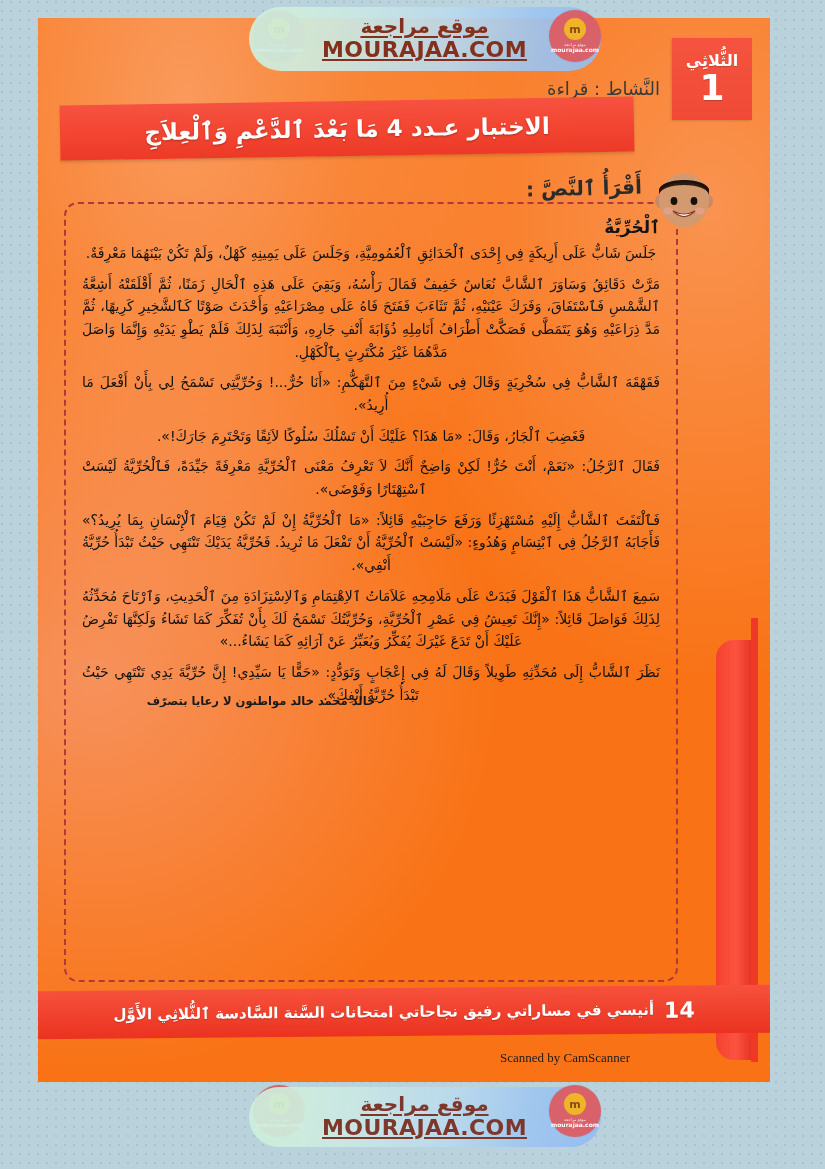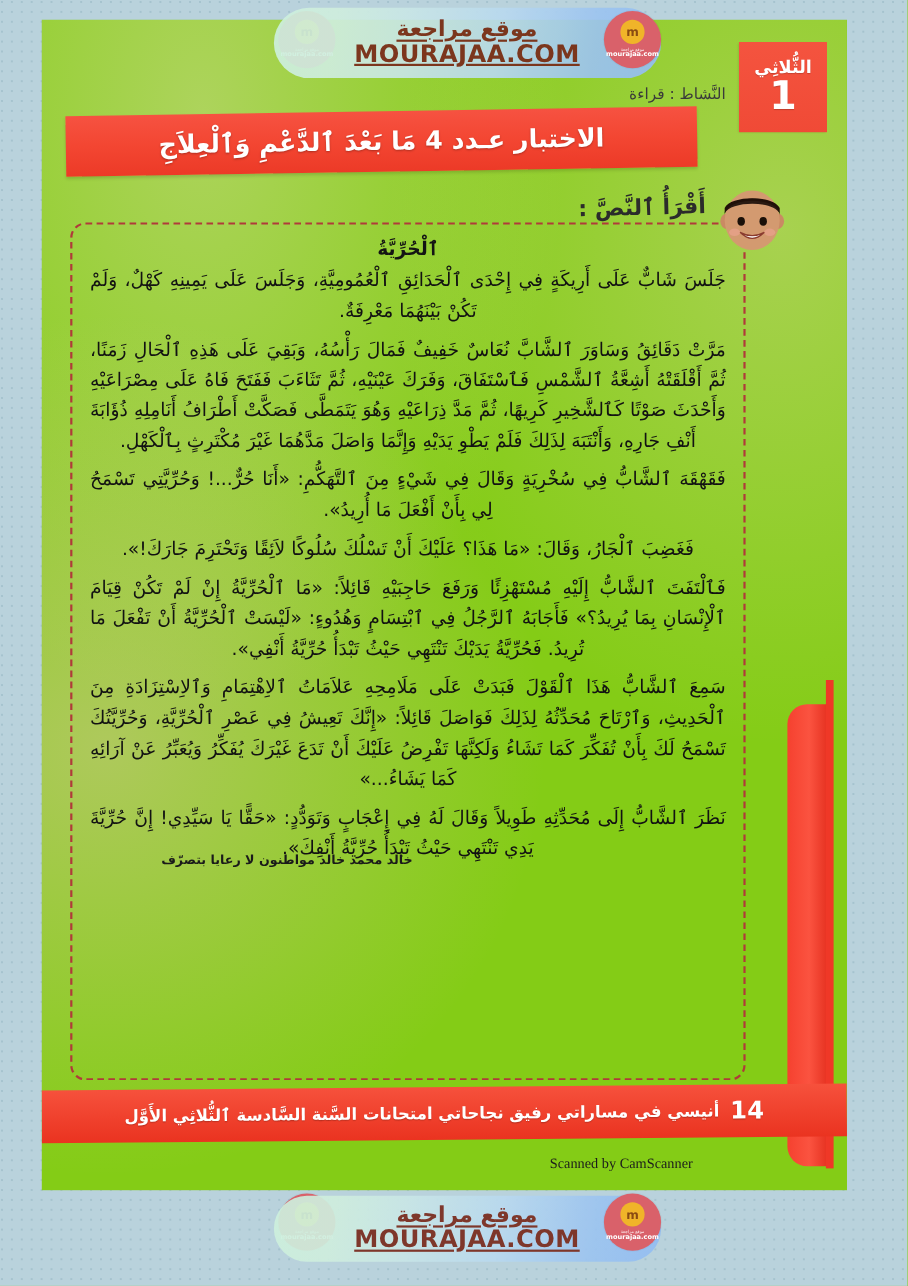--- a/index.html
+++ b/index.html
@@ -121,21 +121,21 @@
   .wm-band.bottom .wm-logo.left  { left: 229px; top: 3px; }
   .wm-band.bottom .wm-logo.right { left: 525px; top: 3px; }
 
   
   .sheet {
     position: absolute;
     left: 38px;
     top: 18px;
     width: 732px;
     height: 1064px;
-    background: #84cc16;
+    background: #f97316;
     z-index: 10;
     overflow: hidden;
   }
   
   .sheet::after {
     content: "";
     position: absolute;
     inset: 0;
     background:
       radial-gradient(ellipse at 8% 62%, rgba(243,196,206,.38) 0%, rgba(255,255,255,0) 42%),
@@ -193,21 +193,21 @@
     font-weight: 700;
     line-height: 1;
     margin-top: 1px;
     text-shadow: 0 1px 1px rgba(0,0,0,.2);
   }
 
   .activity-line {
     position: absolute;
     right: 110px;
     top: 60px;
-    font-size: 14px;
+    font-size: 18px;
     color: #3a3a3a;
     z-index: 6;
     white-space: nowrap;
   }
 
   .title-banner {
     position: absolute;
     left: 22px;
     top: 83px;
     width: 574px;
@@ -259,31 +259,30 @@
     height: 780px;
     border: 2px dashed #b03a3a;
     border-radius: 14px;
     padding: 10px 16px 8px 16px;
     box-sizing: border-box;
     z-index: 5;
     background: transparent;
   }
 
   .passage-title {
-    text-align: center;
     font-size: 17px;
     font-weight: 700;
     color: #141414;
     margin: 2px 0 4px 0;
     line-height: 1.3;
   }
 
   .passage p {
     margin: 0 0 8px 0;
-    font-size: 17px;
+    font-size: 14px;
     line-height: 1.62;
     color: #121212;
     text-align: justify;
     text-align-last: center;
     letter-spacing: 0;
   }
   .passage p:last-of-type { margin-bottom: 2px; }
 
   .attribution {
     font-size: 11.5px;
@@ -393,20 +392,21 @@
     <path d="M21 43 Q32 54, 43 43 Q32 49, 21 43 Z" fill="#ffffff" stroke="#8a3b2e" stroke-width="1.2"></path>
   </svg>
 
   <div class="text-box">
     <div class="passage-title">ٱلْحُرِّيَّةُ</div>
     <div class="passage">
       <p>جَلَسَ شَابٌّ عَلَى أَرِيكَةٍ فِي إِحْدَى ٱلْحَدَائِقِ ٱلْعُمُومِيَّةِ، وَجَلَسَ عَلَى يَمِينِهِ كَهْلٌ، وَلَمْ تَكُنْ بَيْنَهُمَا مَعْرِفَةٌ.</p>
       <p>مَرَّتْ دَقَائِقُ وَسَاوَرَ ٱلشَّابَّ نُعَاسٌ خَفِيفٌ فَمَالَ رَأْسُهُ، وَبَقِيَ عَلَى هَذِهِ ٱلْحَالِ زَمَنًا، ثُمَّ أَقْلَقَتْهُ أَشِعَّةُ ٱلشَّمْسِ فَٱسْتَفَاقَ، وَفَرَكَ عَيْنَيْهِ، ثُمَّ تَثَاءَبَ فَفَتَحَ فَاهُ عَلَى مِصْرَاعَيْهِ وَأَحْدَثَ صَوْتًا كَٱلشَّخِيرِ كَرِيهًا، ثُمَّ مَدَّ ذِرَاعَيْهِ وَهُوَ يَتَمَطَّى فَصَكَّتْ أَطْرَافُ أَنَامِلِهِ ذُؤَابَةَ أَنْفِ جَارِهِ، وَأَنْتَبَهَ لِذَلِكَ فَلَمْ يَطْوِ يَدَيْهِ وَإِنَّمَا وَاصَلَ مَدَّهُمَا غَيْرَ مُكْتَرِثٍ بِٱلْكَهْلِ.</p>
       <p>فَقَهْقَهَ ٱلشَّابُّ فِي سُخْرِيَةٍ وَقَالَ فِي شَيْءٍ مِنَ ٱلتَّهَكُّمِ: «أَنَا حُرٌّ...! وَحُرِّيَّتِي تَسْمَحُ لِي بِأَنْ أَفْعَلَ مَا أُرِيدُ».</p>
       <p>فَغَضِبَ ٱلْجَارُ، وَقَالَ: «مَا هَذَا؟ عَلَيْكَ أَنْ تَسْلُكَ سُلُوكًا لاَئِقًا وَتَحْتَرِمَ جَارَكَ!».</p>
+      <p>فَقَالَ ٱلرَّجُلُ: «نَعَمْ، أَنْتَ حُرٌّ! لَكِنْ وَاضِحٌ أَنَّكَ لاَ تَعْرِفُ مَعْنَى ٱلْحُرِّيَّةِ مَعْرِفَةً جَيِّدَةً، فَٱلْحُرِّيَّةُ لَيْسَتْ ٱسْتِهْتَارًا وَفَوْضَى».</p>
       <p>فَٱلْتَفَتَ ٱلشَّابُّ إِلَيْهِ مُسْتَهْزِئًا وَرَفَعَ حَاجِبَيْهِ قَائِلاً: «مَا ٱلْحُرِّيَّةُ إِنْ لَمْ تَكُنْ قِيَامَ ٱلْإِنْسَانِ بِمَا يُرِيدُ؟» فَأَجَابَهُ ٱلرَّجُلُ فِي ٱبْتِسَامٍ وَهُدُوءٍ: «لَيْسَتْ ٱلْحُرِّيَّةُ أَنْ تَفْعَلَ مَا تُرِيدُ. فَحُرِّيَّةُ يَدَيْكَ تَنْتَهِي حَيْثُ تَبْدَأُ حُرِّيَّةُ أَنْفِي».</p>
       <p>سَمِعَ ٱلشَّابُّ هَذَا ٱلْقَوْلَ فَبَدَتْ عَلَى مَلَامِحِهِ عَلاَمَاتُ ٱلاِهْتِمَامِ وَٱلاِسْتِزَادَةِ مِنَ ٱلْحَدِيثِ، وَٱرْتَاحَ مُحَدِّثُهُ لِذَلِكَ فَوَاصَلَ قَائِلاً: «إِنَّكَ تَعِيشُ فِي عَصْرِ ٱلْحُرِّيَّةِ، وَحُرِّيَّتُكَ تَسْمَحُ لَكَ بِأَنْ تُفَكِّرَ كَمَا تَشَاءُ وَلَكِنَّهَا تَفْرِضُ عَلَيْكَ أَنْ تَدَعَ غَيْرَكَ يُفَكِّرُ وَيُعَبِّرُ عَنْ آرَائِهِ كَمَا يَشَاءُ...»</p>
       <p>نَظَرَ ٱلشَّابُّ إِلَى مُحَدِّثِهِ طَوِيلاً وَقَالَ لَهُ فِي إِعْجَابٍ وَتَوَدُّدٍ: «حَقًّا يَا سَيِّدِي! إِنَّ حُرِّيَّةَ يَدِي تَنْتَهِي حَيْثُ تَبْدَأُ حُرِّيَّةُ أَنْفِكَ».</p>
     </div>
     <div class="attribution">خالد محمد خالد مواطنون لا رعايا بتصرّف</div>
   </div>
 
   <div class="footer-bar">
     <span class="f-page">14</span>
     <span class="f-text">أنيسي في مساراتي رفيق نجاحاتي امتحانات السَّنة السَّادسة ٱلثُّلاثِي الأَوَّل</span>

